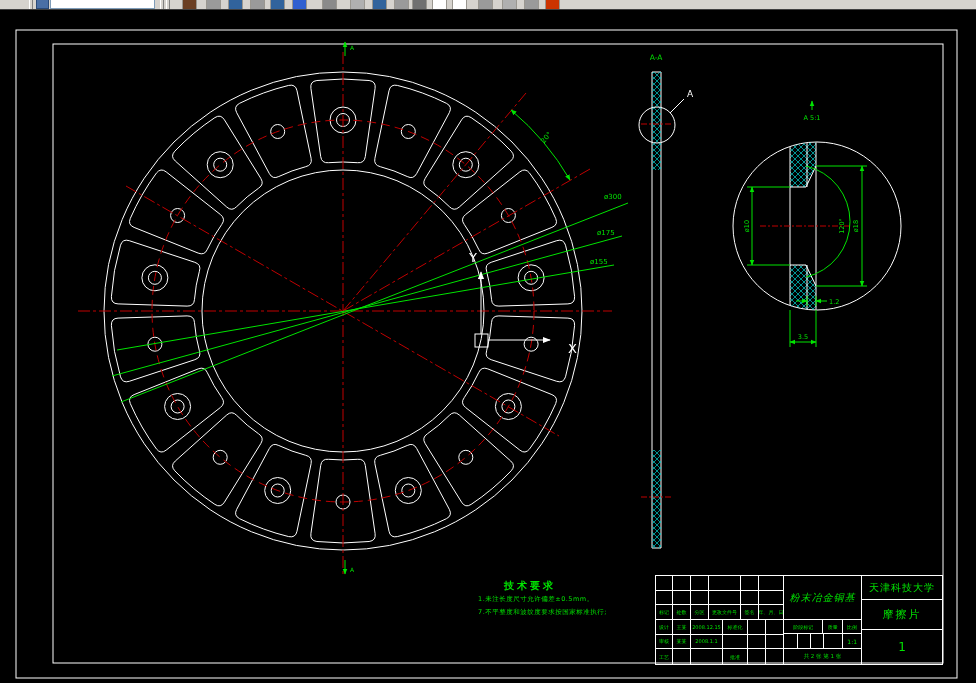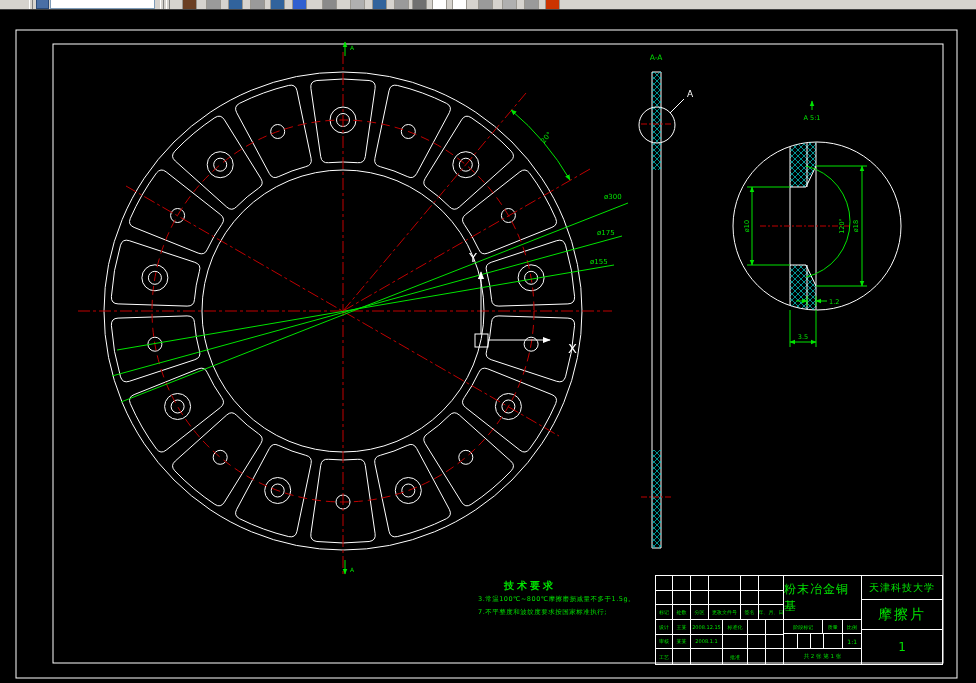--- a/index.html
+++ b/index.html
@@ -32,21 +32,21 @@
   #tb-left{width:127px;}
   #tb-mid{width:78px;border-left:1px solid #fff;}
   #tb-right{width:83px;border-left:1px solid #fff;display:flex;flex-direction:column;}
   .tb-grid{display:grid;height:44px;}
   #tb-left-top{grid-template-columns:17px 18px 18px 32px 18px 24px;grid-template-rows:repeat(3,1fr);}
   #tb-left-bot{grid-template-columns:17px 18px 32px 25px 18px 17px;grid-template-rows:repeat(3,1fr);}
   .cell{border-right:1px solid #fff;border-bottom:1px solid #fff;box-sizing:border-box;
     font-size:5px;display:flex;align-items:center;justify-content:center;overflow:hidden;white-space:nowrap;}
   .cell.norb{border-right:none;}
   .cell.nobb{border-bottom:none;}
-  #tb-mid .mat{height:44px;border-bottom:1px solid #fff;box-sizing:border-box;display:flex;align-items:center;justify-content:center;font-size:12px;letter-spacing:1px;}
+  #tb-mid .mat{height:44px;border-bottom:1px solid #fff;box-sizing:border-box;display:flex;align-items:center;justify-content:center;font-size:10px;letter-spacing:1px;font-style:italic;}
   #tb-mid .row{display:flex;box-sizing:border-box;}
   #tb-mid .row .cell{height:100%;}
   #tb-right .r-cell{box-sizing:border-box;display:flex;align-items:center;justify-content:center;border-bottom:1px solid #fff;}
   #tb-right .r-cell:last-child{border-bottom:none;}
 </style>
 </head>
 <body>
 
 <div id="stage">
 
@@ -246,21 +246,21 @@
         <line x1="790" y1="310" x2="790" y2="347" class="grn"></line>
         <line x1="816" y1="310" x2="816" y2="347" class="grn"></line>
         <line x1="790" y1="342" x2="816" y2="342" class="grn" marker-start="url(#mg)" marker-end="url(#mg)"></line>
         <text class="g" x="803" y="339" font-size="6.5" text-anchor="middle">3.5</text>
       </g>
     </g>
   </svg>
 
   <div id="techreq">
     <div class="tr-title">技术要求</div>
-    <div class="tr-line">3.常温100℃~800℃摩擦磨损减量不多于1.5g。</div>
+    <div class="tr-line">1.未注长度尺寸允许偏差±0.5mm。</div>
     <div class="tr-line">7.不平整度和波纹度要求按国家标准执行;</div>
   </div>
 
   <div id="titleblock">
     <div class="sec" id="tb-left">
       <div class="tb-grid" id="tb-left-top">
           <div class="cell"></div>
           <div class="cell"></div>
           <div class="cell"></div>
           <div class="cell"></div>
@@ -313,18 +313,18 @@
         <div class="cell nobb" style="width:13px"></div>
         <div class="cell nobb" style="width:20px"></div>
         <div class="cell nobb norb" style="width:18px;font-size:6px">1:1</div>
       </div>
       <div class="row" style="height:15px;">
         <div class="cell nobb norb" style="width:78px;font-size:5.5px">共 2 张 第 1 张</div>
       </div>
     </div>
     <div class="sec" id="tb-right">
       <div class="r-cell" style="height:24px;font-size:10px;letter-spacing:1px">天津科技大学</div>
-      <div class="r-cell" style="height:30px;font-size:14px;letter-spacing:2px">摩擦片</div>
+      <div class="r-cell" style="height:30px;font-size:11px;letter-spacing:2px">摩擦片</div>
       <div class="r-cell" style="height:34px;font-size:12px">1</div>
     </div>
   </div>
 
 </div>
 
 </body></html>

